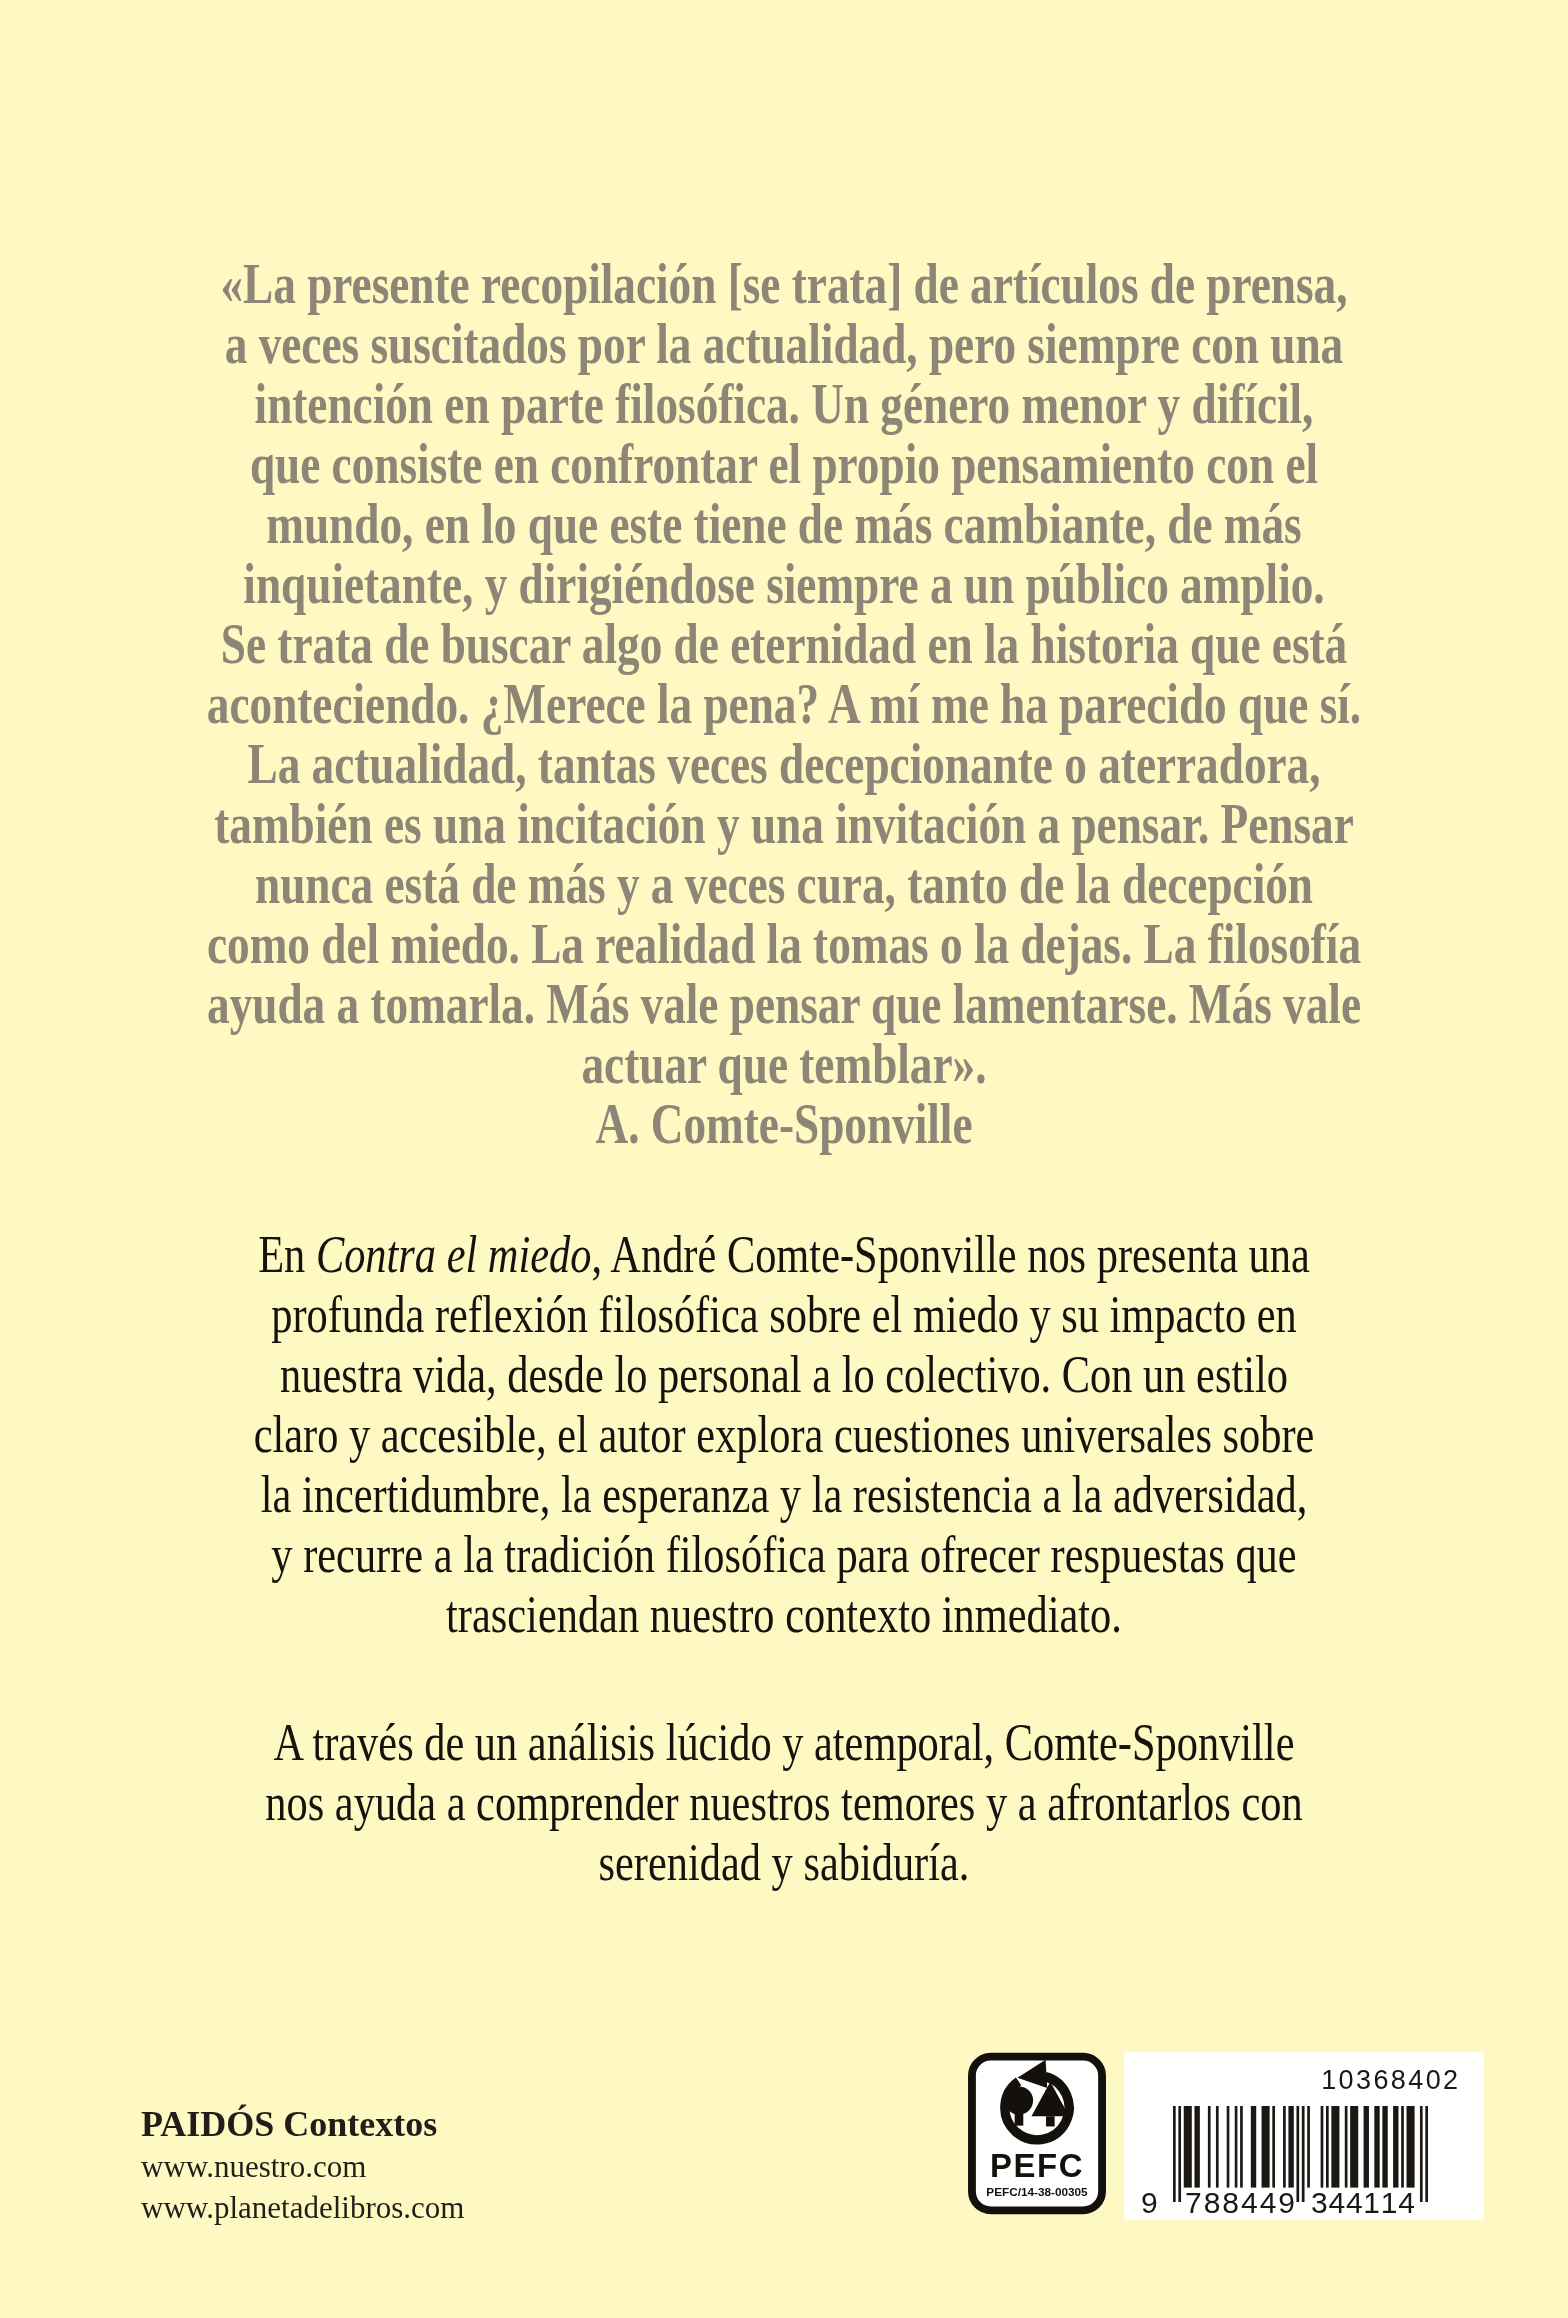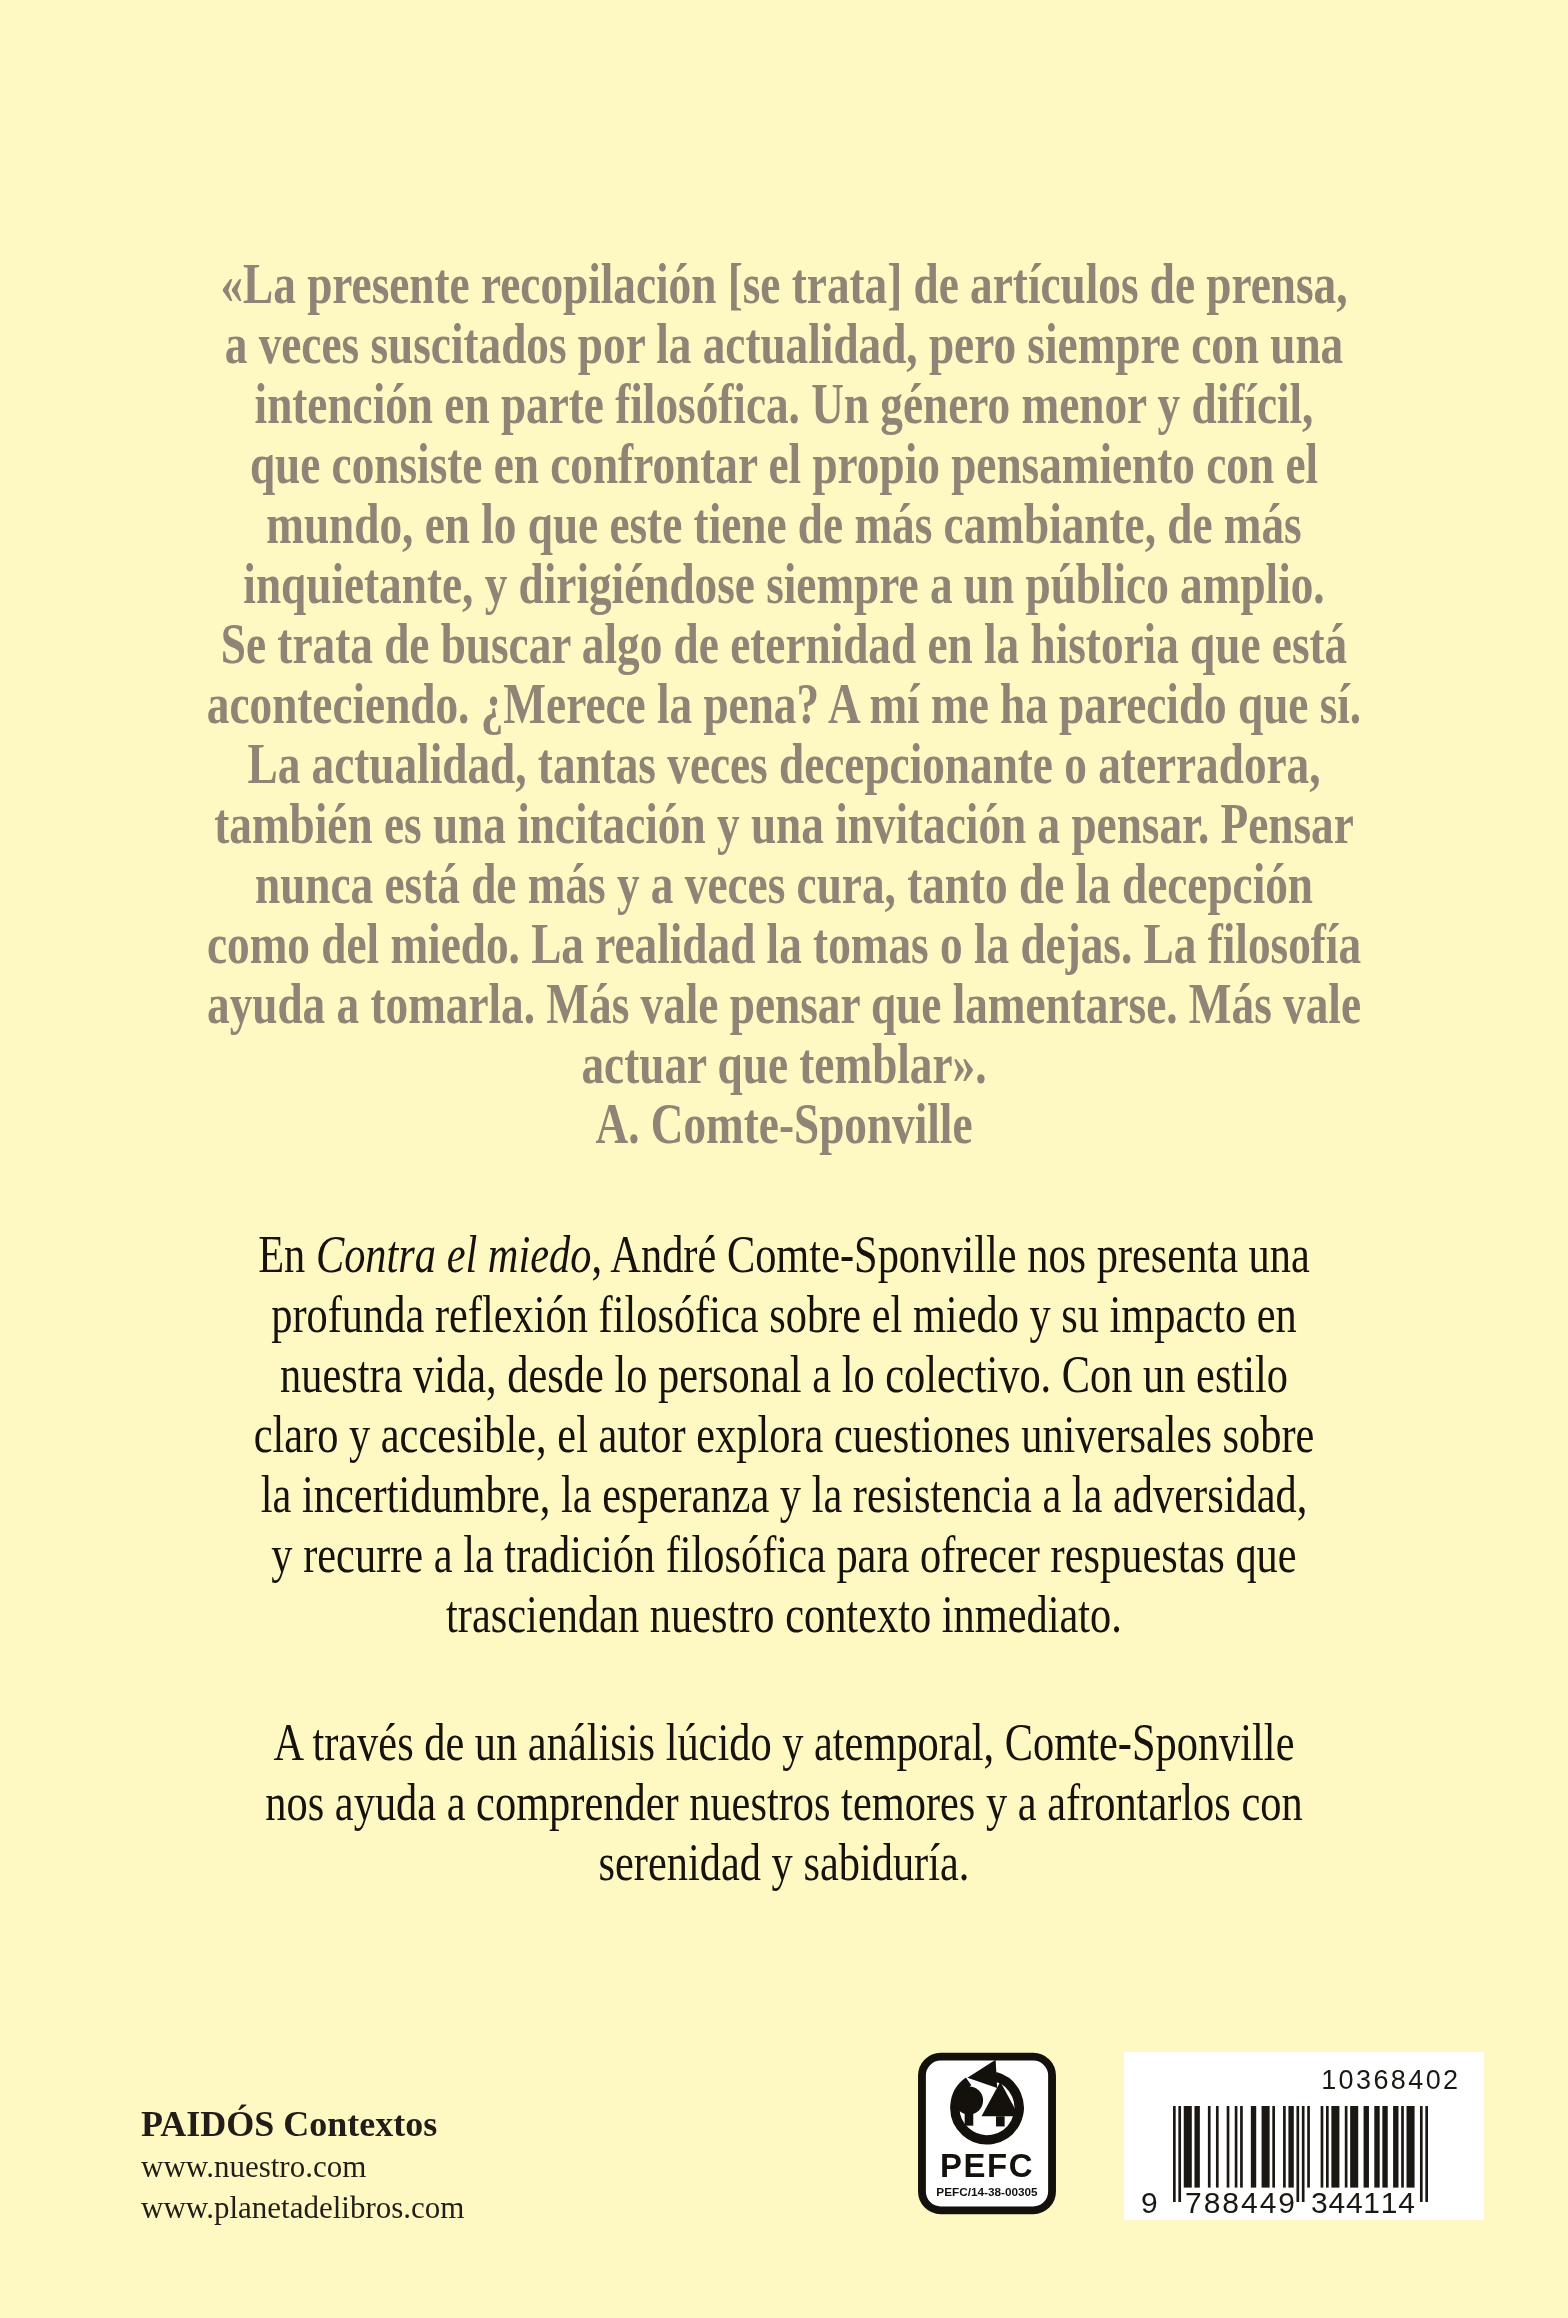--- a/index.html
+++ b/index.html
@@ -66,21 +66,21 @@
     white-space:nowrap;
   }
   .site-url {
     font-size:31px;
     line-height:41px;
     white-space:nowrap;
   }
   
   .pefc-box {
     position:absolute;
-    left:917px;
+    left:967px;
     top:2052px;
     width:140px;
     height:163px;
   }
   
   .barcode-panel {
     position:absolute;
     left:1124px;
     top:2052px;
     width:360px;

